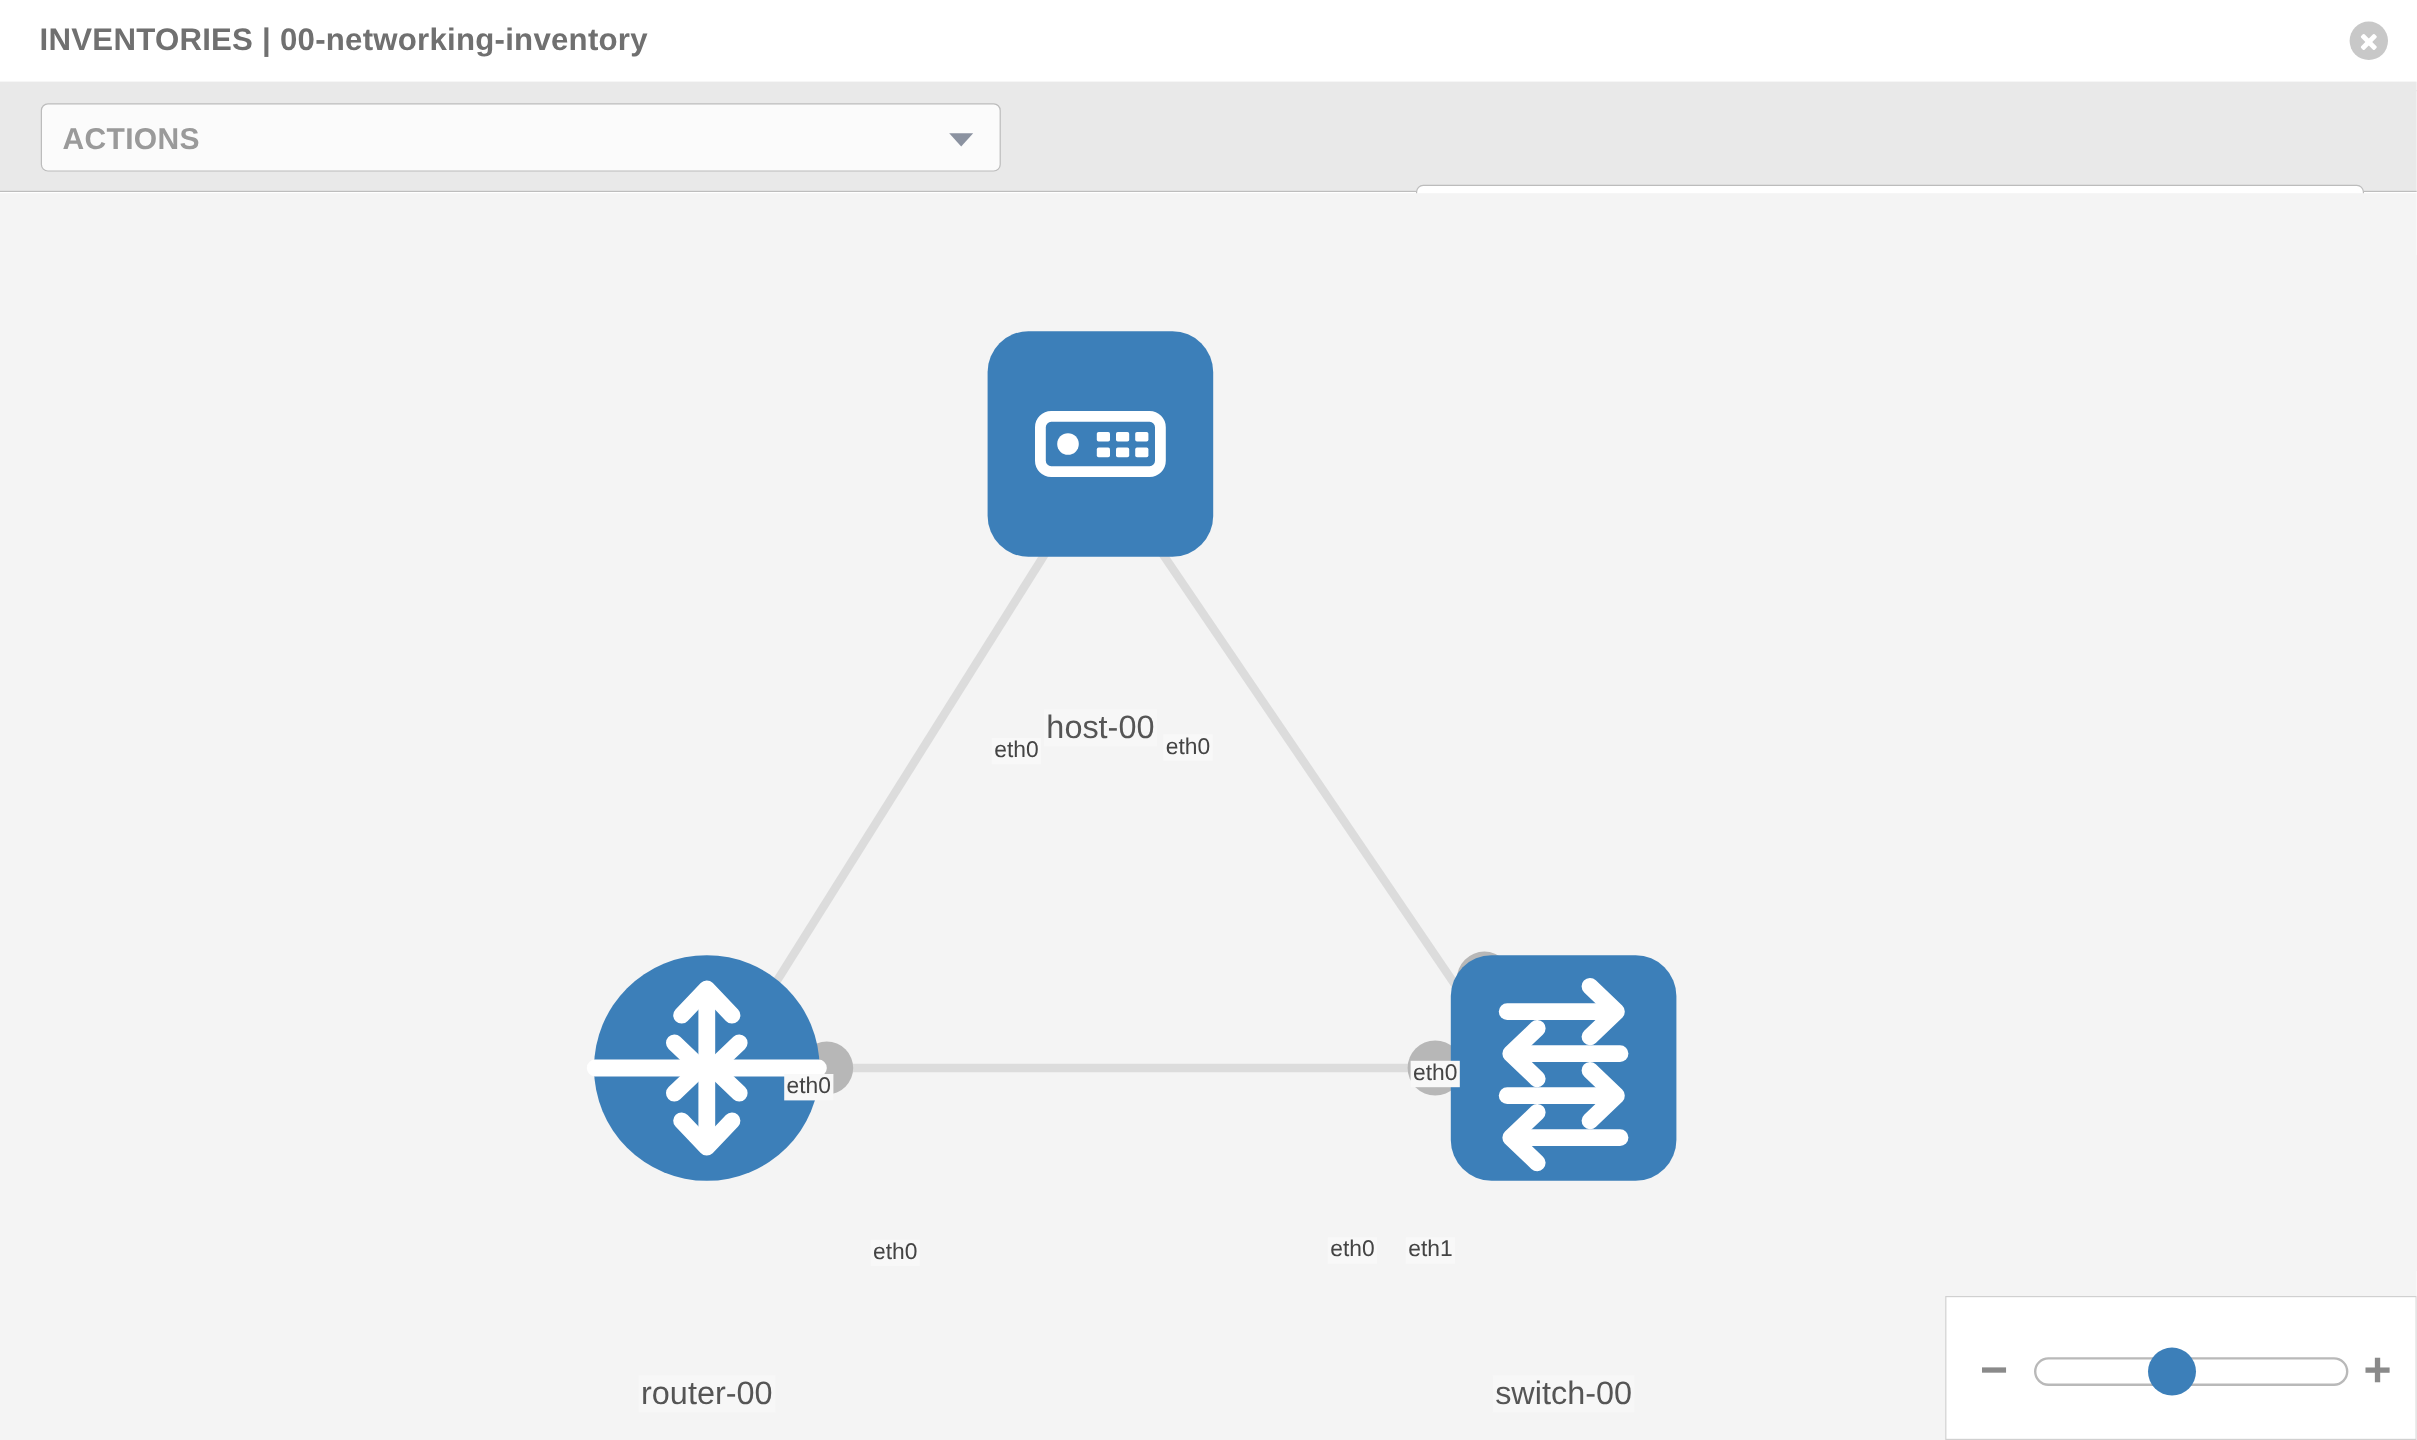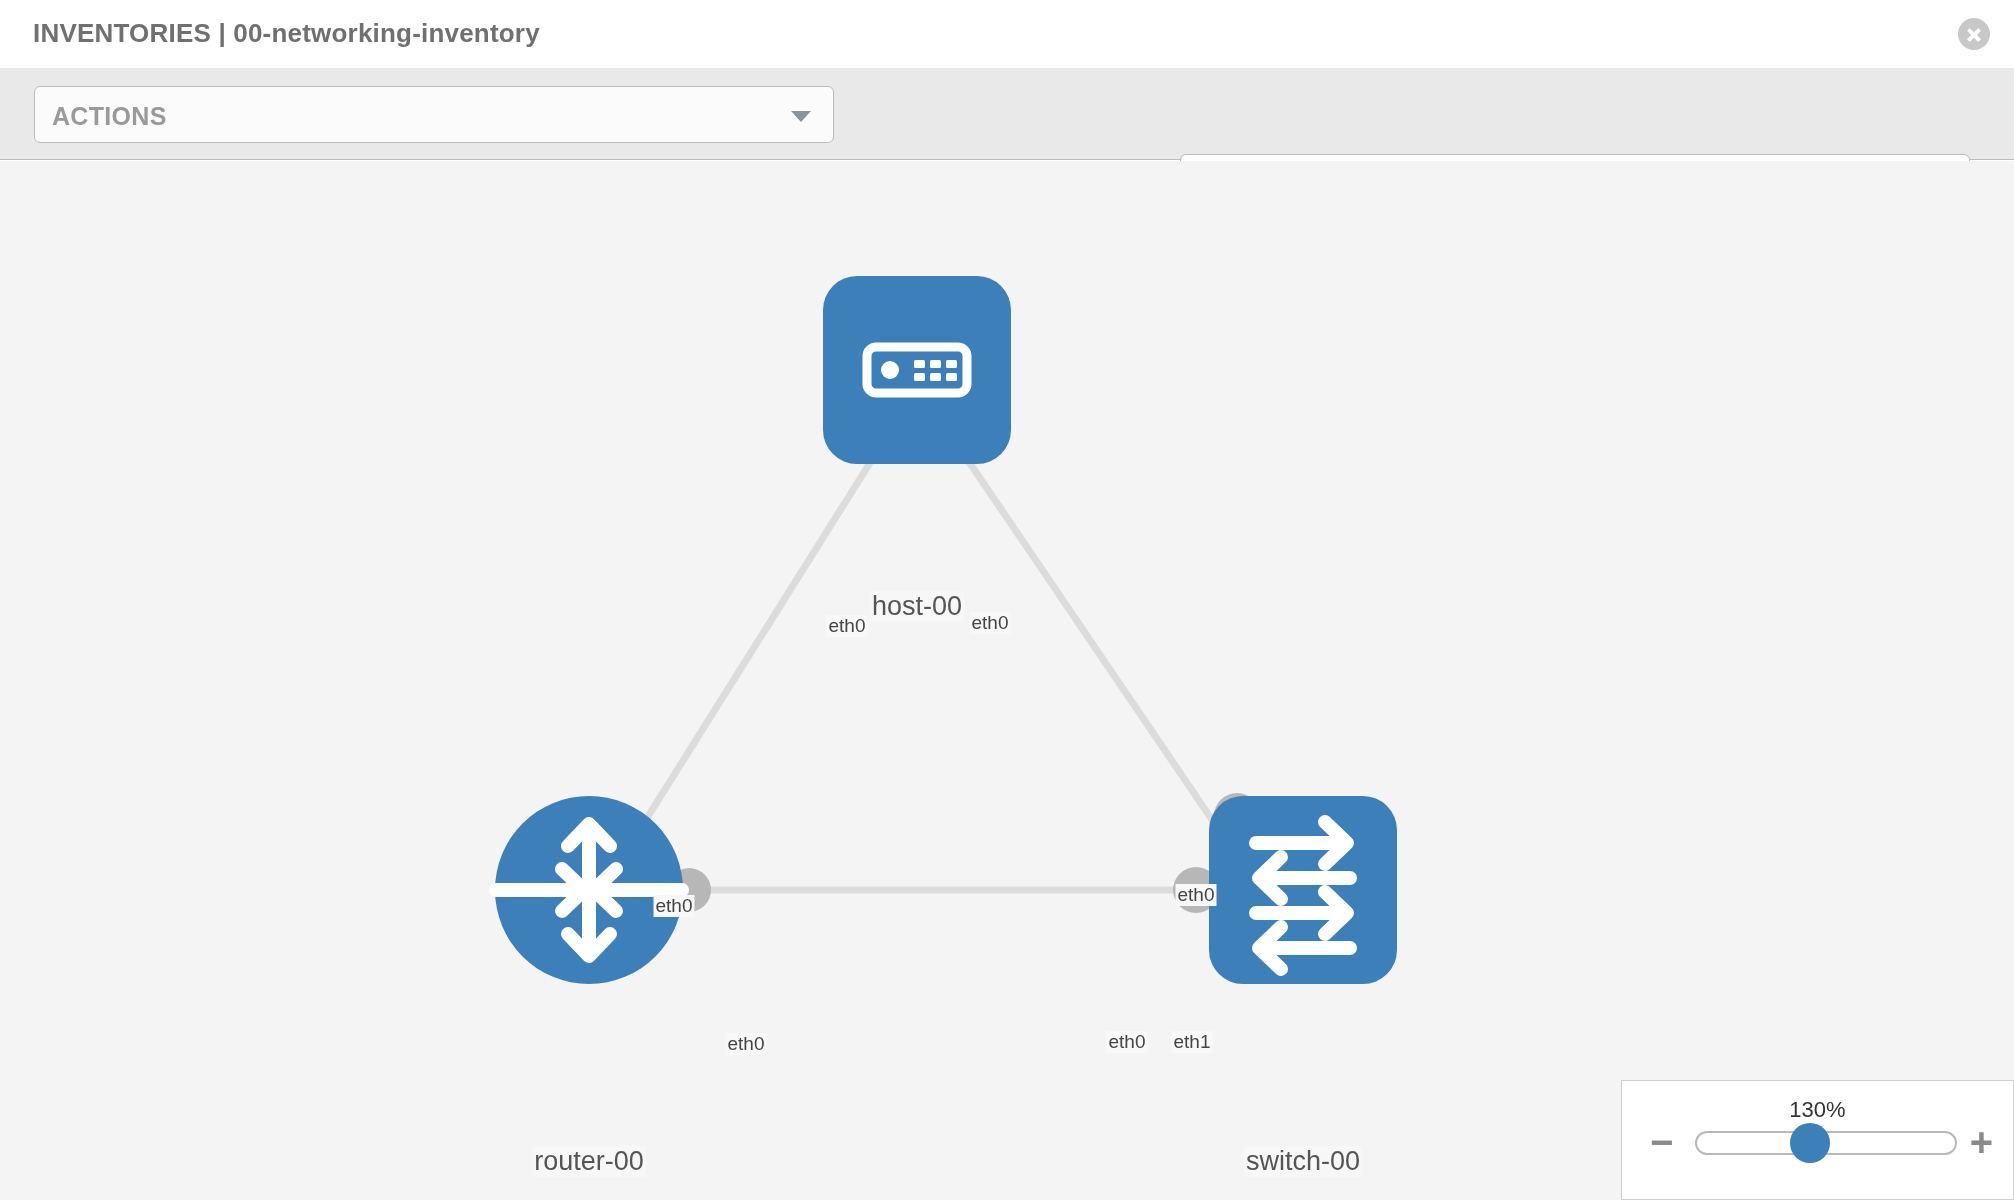--- a/index.html
+++ b/index.html
@@ -264,21 +264,20 @@
     <div class="link-label" style="left:1196px; top:723px;">eth0</div>
     <div class="link-label" style="left:1127px; top:870px;">eth0</div>
     <div class="link-label" style="left:1148px; top:870px;margin-left:44px;">eth1</div>
     <div class="link-label" style="left:746px;  top:872px;">eth0</div>
 
     <div class="node-label" style="left:917px;  top:430px;">host-00</div>
     <div class="node-label" style="left:589px;  top:985px;">router-00</div>
     <div class="node-label" style="left:1303px; top:985px;">switch-00</div>
 
     <div class="zoom-panel" style="left:1621px; top:919px;">
-      <div class="zoom-value">130%</div>
       <div class="zoom-minus">−</div>
       <div class="zoom-track"></div>
       <div class="zoom-thumb"></div>
       <div class="zoom-plus">+</div>
     </div>
 
   </div>
 </div>
 
 </body></html>

